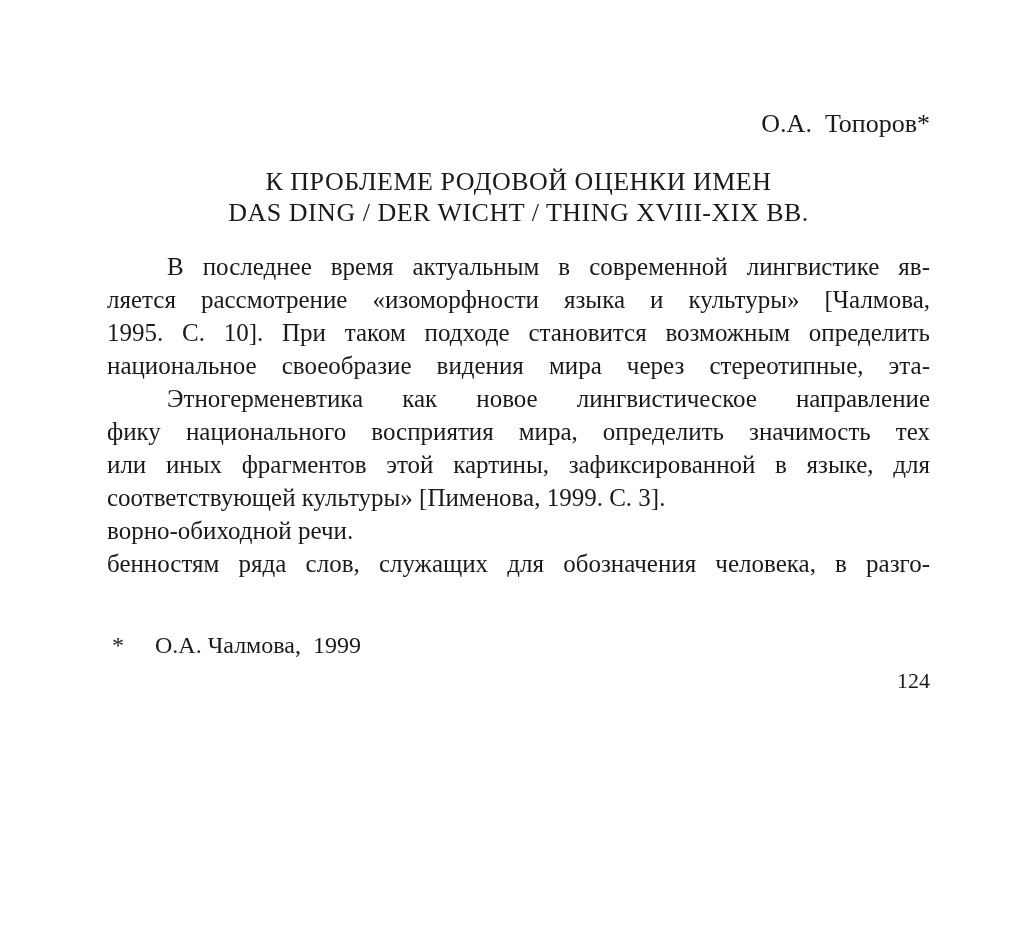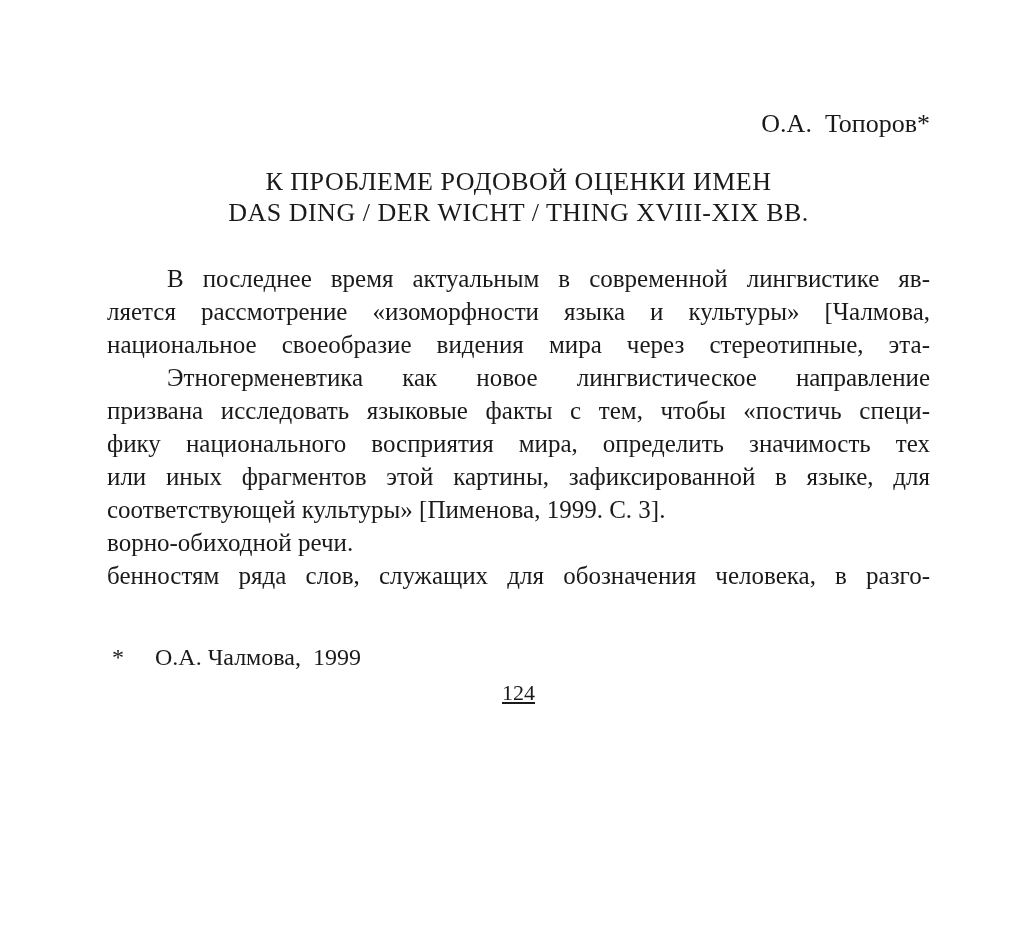--- a/index.html
+++ b/index.html
@@ -26,70 +26,69 @@
   }
   .title {
     margin-top: 26px;
     text-align: center;
     font-size: 26px;
     line-height: 31px;
     font-weight: 400;
     letter-spacing: 0.5px;
   }
   .title-line { display: block; }
-  .body-text { margin-top: 34px; }
+  .body-text { margin-top: 22px; }
   .para .line {
     display: block;
     font-size: 25px;
     line-height: 33px;
     text-align: justify;
     text-align-last: justify;
     text-justify: inter-word;
   }
   .para .line.indent { text-indent: 60px; }
   .para .line.last { text-align-last: left; }
   .footnote {
     margin-top: 50px;
     display: flex;
     font-size: 24px;
     line-height: 30px;
   }
   .fn-marker { width: 48px; padding-left: 5px; flex: 0 0 auto; }
   .fn-text { white-space: pre; }
   .page-number {
     margin-top: 8px;
-    text-align: center;
+    text-align: right;
     font-size: 22px;
     line-height: 26px;
-    text-decoration: underline;
   }
 </style>
 </head>
 <body>
 
 <div class="page">
 
   <div class="author">О.А.  Топоров*</div>
 
   <h1 class="title">
     <span class="title-line">К ПРОБЛЕМЕ РОДОВОЙ ОЦЕНКИ ИМЕН</span>
     <span class="title-line">DAS DING / DER WICHT / THING XVIII-XIX ВВ.</span>
   </h1>
 
   <div class="body-text">
 
     <p class="para">
       <span class="line indent">В последнее время актуальным в современной лингвистике яв-</span>
       <span class="line">ляется рассмотрение «изоморфности языка и культуры» [Чалмова,</span>
+      <span class="line">1995. С. 10]. При таком подходе становится возможным определить</span>
       <span class="line">национальное своеобразие видения мира через стереотипные, эта-</span>
     </p>
 
     <p class="para">
       <span class="line indent">Этногерменевтика как новое лингвистическое направление</span>
-      <span class="line">призвана исследовать языковые факты с тем, чтобы «постичь специ-</span>
       <span class="line">фику национального восприятия мира, определить значимость тех</span>
       <span class="line">или иных фрагментов этой картины, зафиксированной в языке, для</span>
       <span class="line last">соответствующей культуры» [Пименова, 1999. С. 3].</span>
     </p>
 
     <p class="para">
       <span class="line last">ворно-обиходной речи.</span>
       <span class="line">бенностям ряда слов, служащих для обозначения человека, в разго-</span>
     </p>
 

